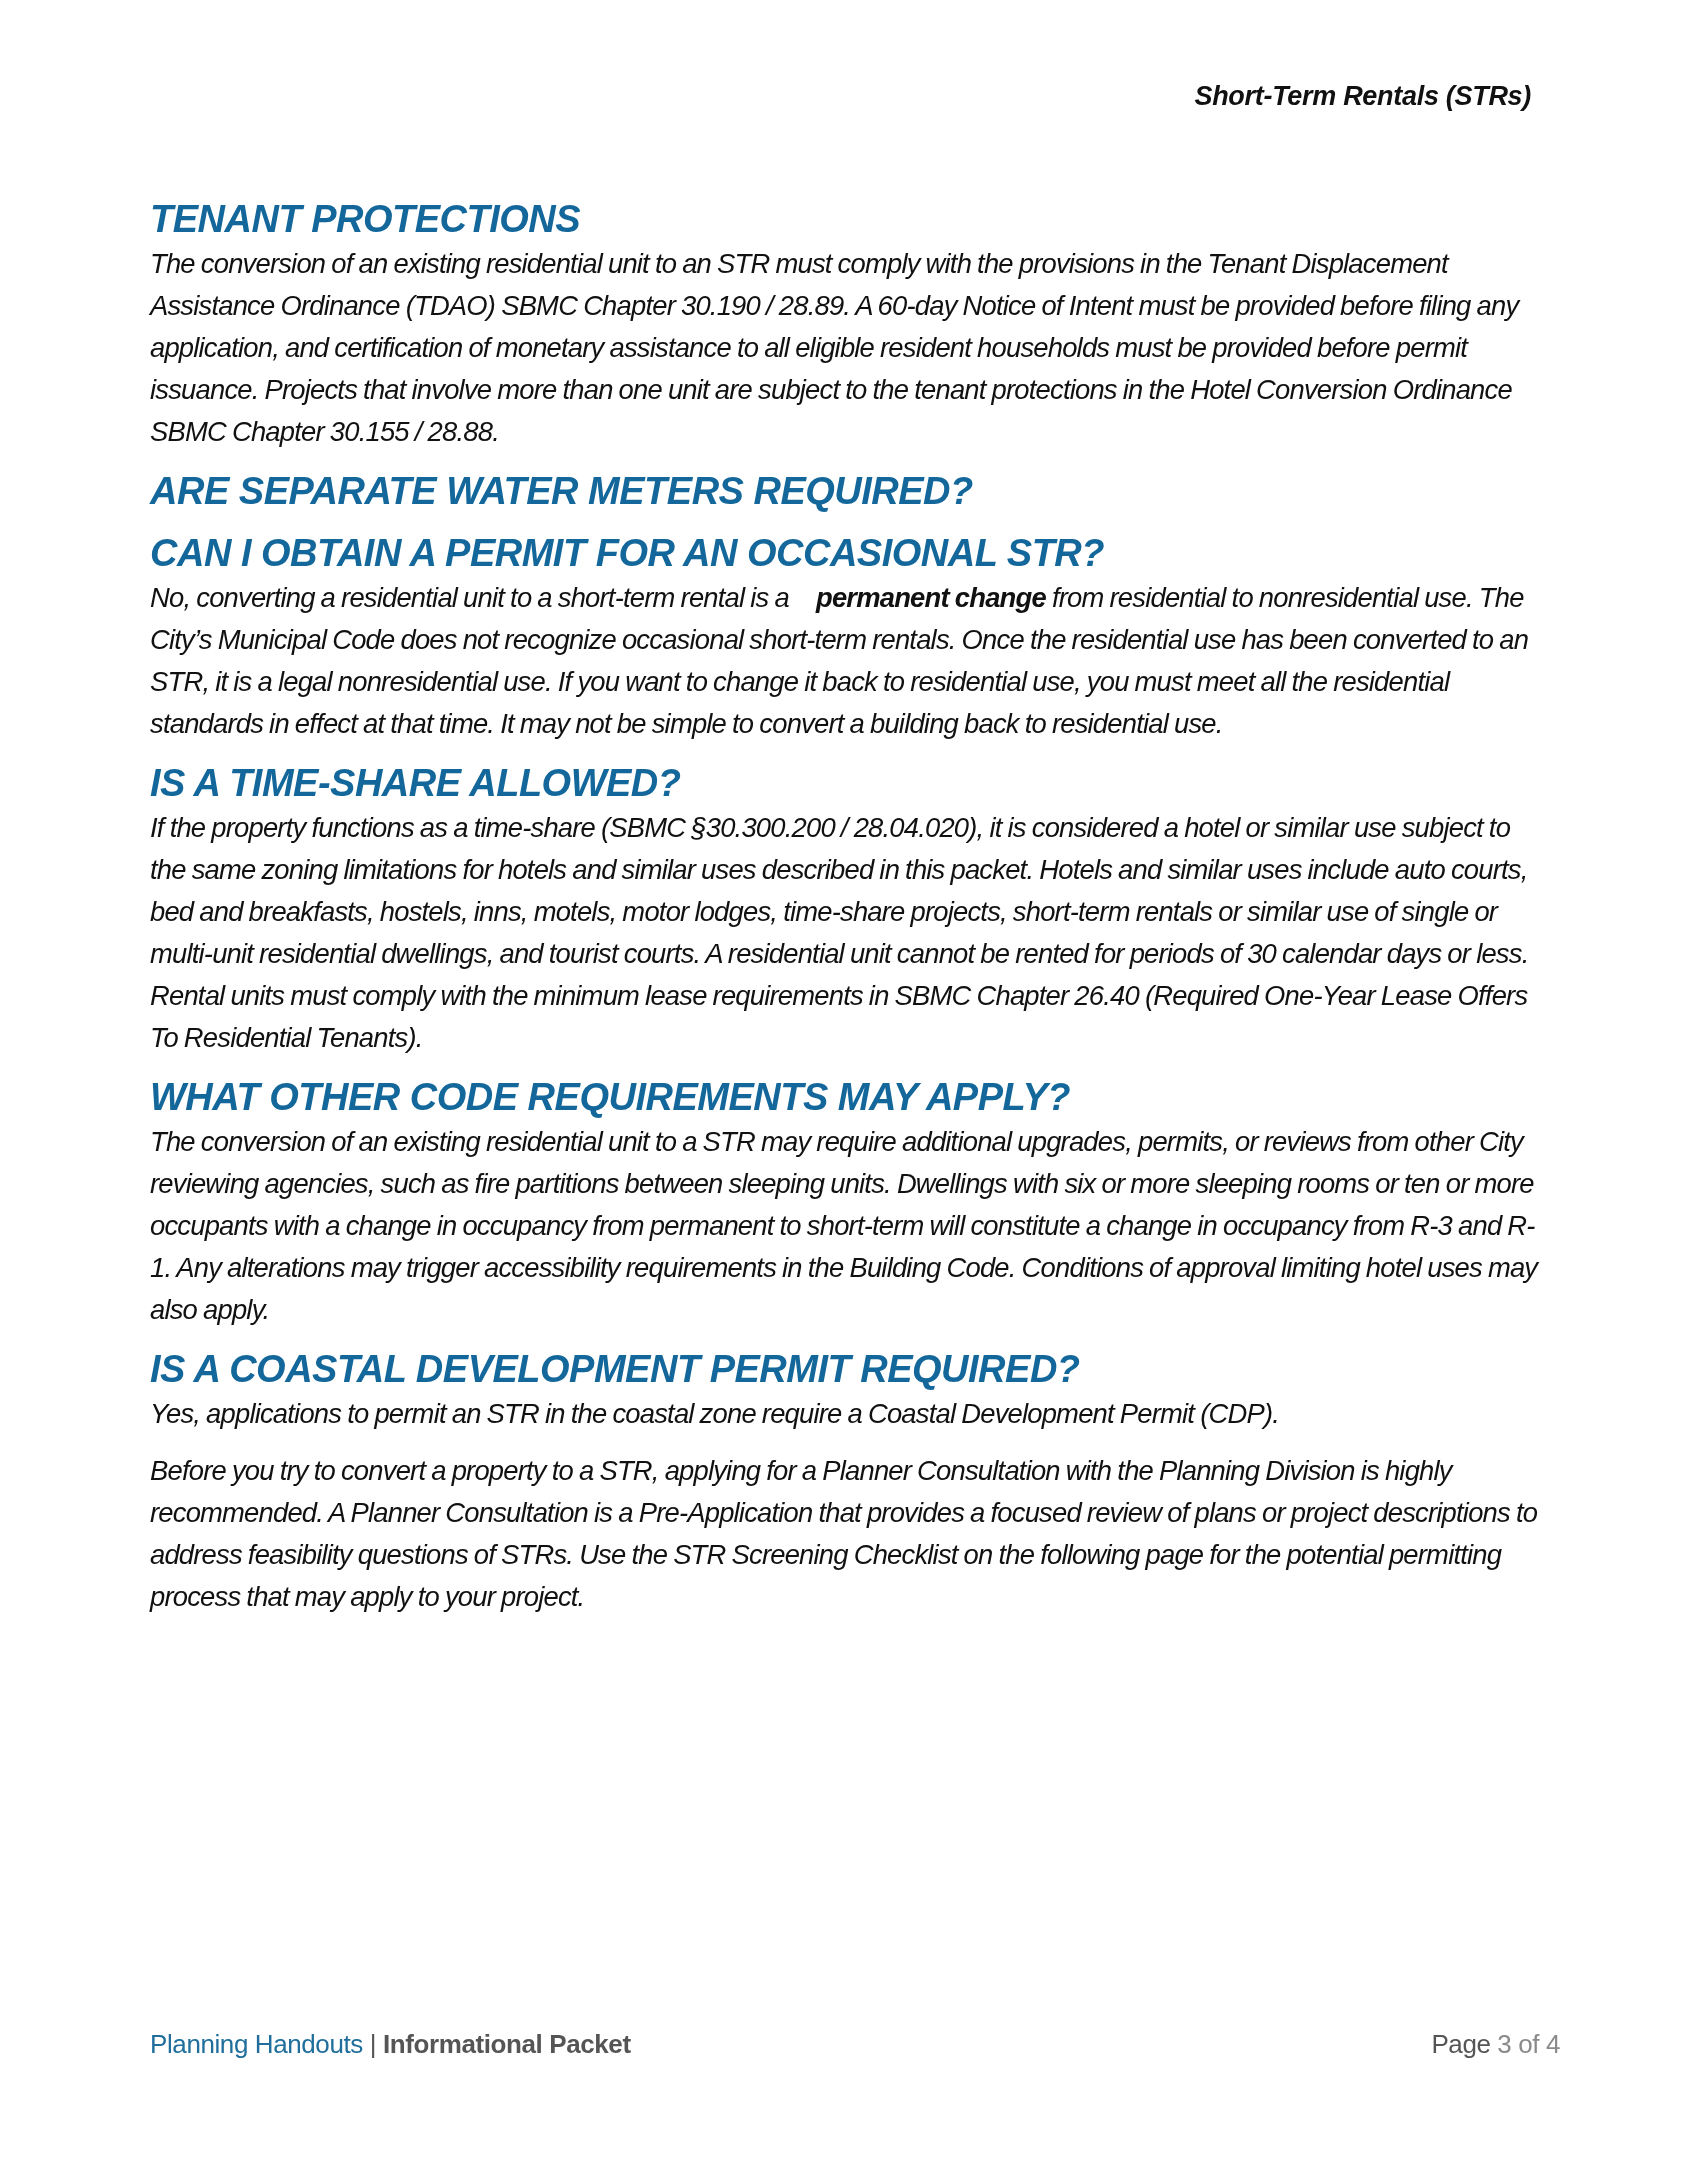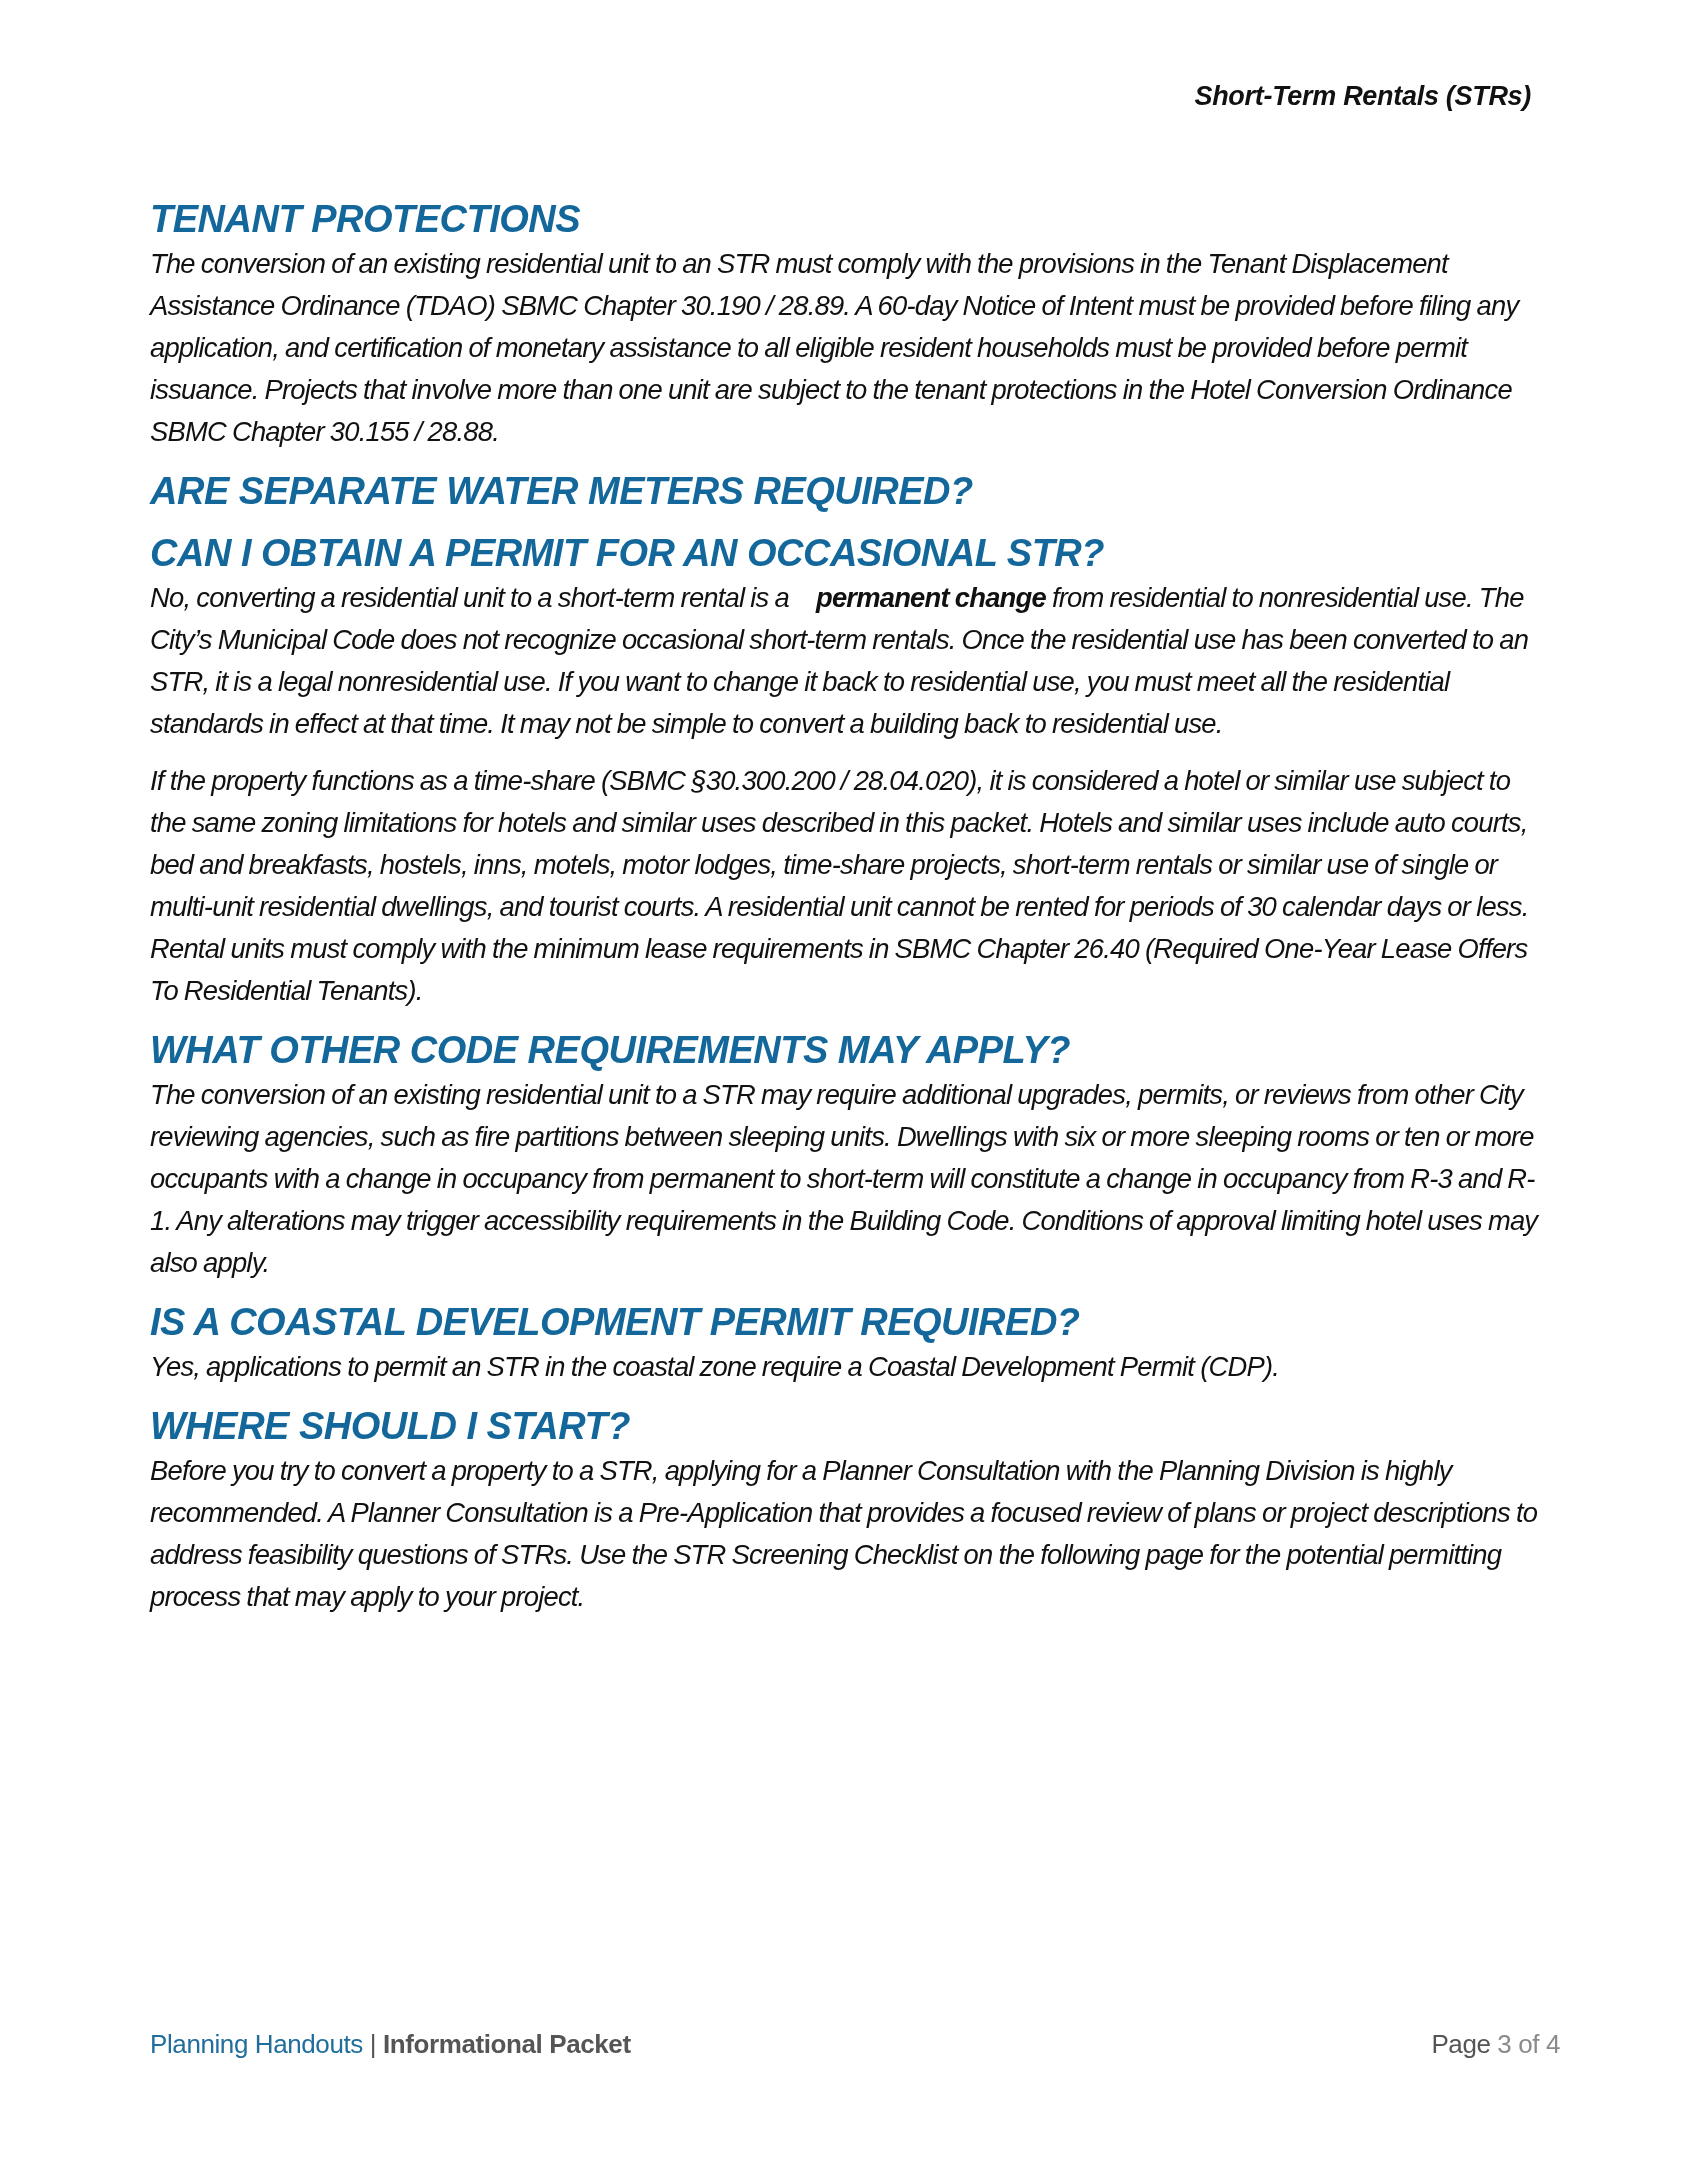--- a/index.html
+++ b/index.html
@@ -38,35 +38,35 @@
   <div class="section">
     <h2>ARE SEPARATE WATER METERS REQUIRED?</h2>
   </div>
 
   <div class="section">
     <h2>CAN I OBTAIN A PERMIT FOR AN OCCASIONAL STR?</h2>
     <p><span>No, converting a residential unit to a short-term rental is a </span><b>permanent change</b><span> from residential to nonresidential use. The City’s Municipal Code does not recognize occasional short-term rentals. Once the residential use has been converted to an STR, it is a legal nonresidential use. If you want to change it back to residential use, you must meet all the residential standards in effect at that time. It may not be simple to convert a building back to residential use.</span></p>
   </div>
 
   <div class="section">
+    <h2>IS A TIME-SHARE ALLOWED?</h2>
     <p>If the property functions as a time-share (SBMC §30.300.200 / 28.04.020), it is considered a hotel or similar use subject to the same zoning limitations for hotels and similar uses described in this packet. Hotels and similar uses include auto courts, bed and breakfasts, hostels, inns, motels, motor lodges, time-share projects, short-term rentals or similar use of single or multi-unit residential dwellings, and tourist courts. A residential unit cannot be rented for periods of 30 calendar days or less. Rental units must comply with the minimum lease requirements in SBMC Chapter 26.40 (Required One-Year Lease Offers To Residential Tenants).</p>
   </div>
 
   <div class="section">
     <h2>WHAT OTHER CODE REQUIREMENTS MAY APPLY?</h2>
     <p>The conversion of an existing residential unit to a STR may require additional upgrades, permits, or reviews from other City reviewing agencies, such as fire partitions between sleeping units. Dwellings with six or more sleeping rooms or ten or more occupants with a change in occupancy from permanent to short-term will constitute a change in occupancy from R-3 and R-1. Any alterations may trigger accessibility requirements in the Building Code. Conditions of approval limiting hotel uses may also apply.</p>
   </div>
 
   <div class="section">
     <h2>IS A COASTAL DEVELOPMENT PERMIT REQUIRED?</h2>
     <p>Yes, applications to permit an STR in the coastal zone require a Coastal Development Permit (CDP).</p>
   </div>
 
   <div class="section">
-    <h2>WHERE SHOULD I START?</h2>
     <p>Before you try to convert a property to a STR, applying for a Planner Consultation with the Planning Division is highly recommended. A Planner Consultation is a Pre-Application that provides a focused review of plans or project descriptions to address feasibility questions of STRs. Use the STR Screening Checklist on the following page for the potential permitting process that may apply to your project.</p>
   </div>
 
 </div>
 
 <div class="footer-left">
   <span class="brand">Planning Handouts</span>
   <span class="sep">|</span>
   <span class="sub">Informational Packet</span>
 </div>

